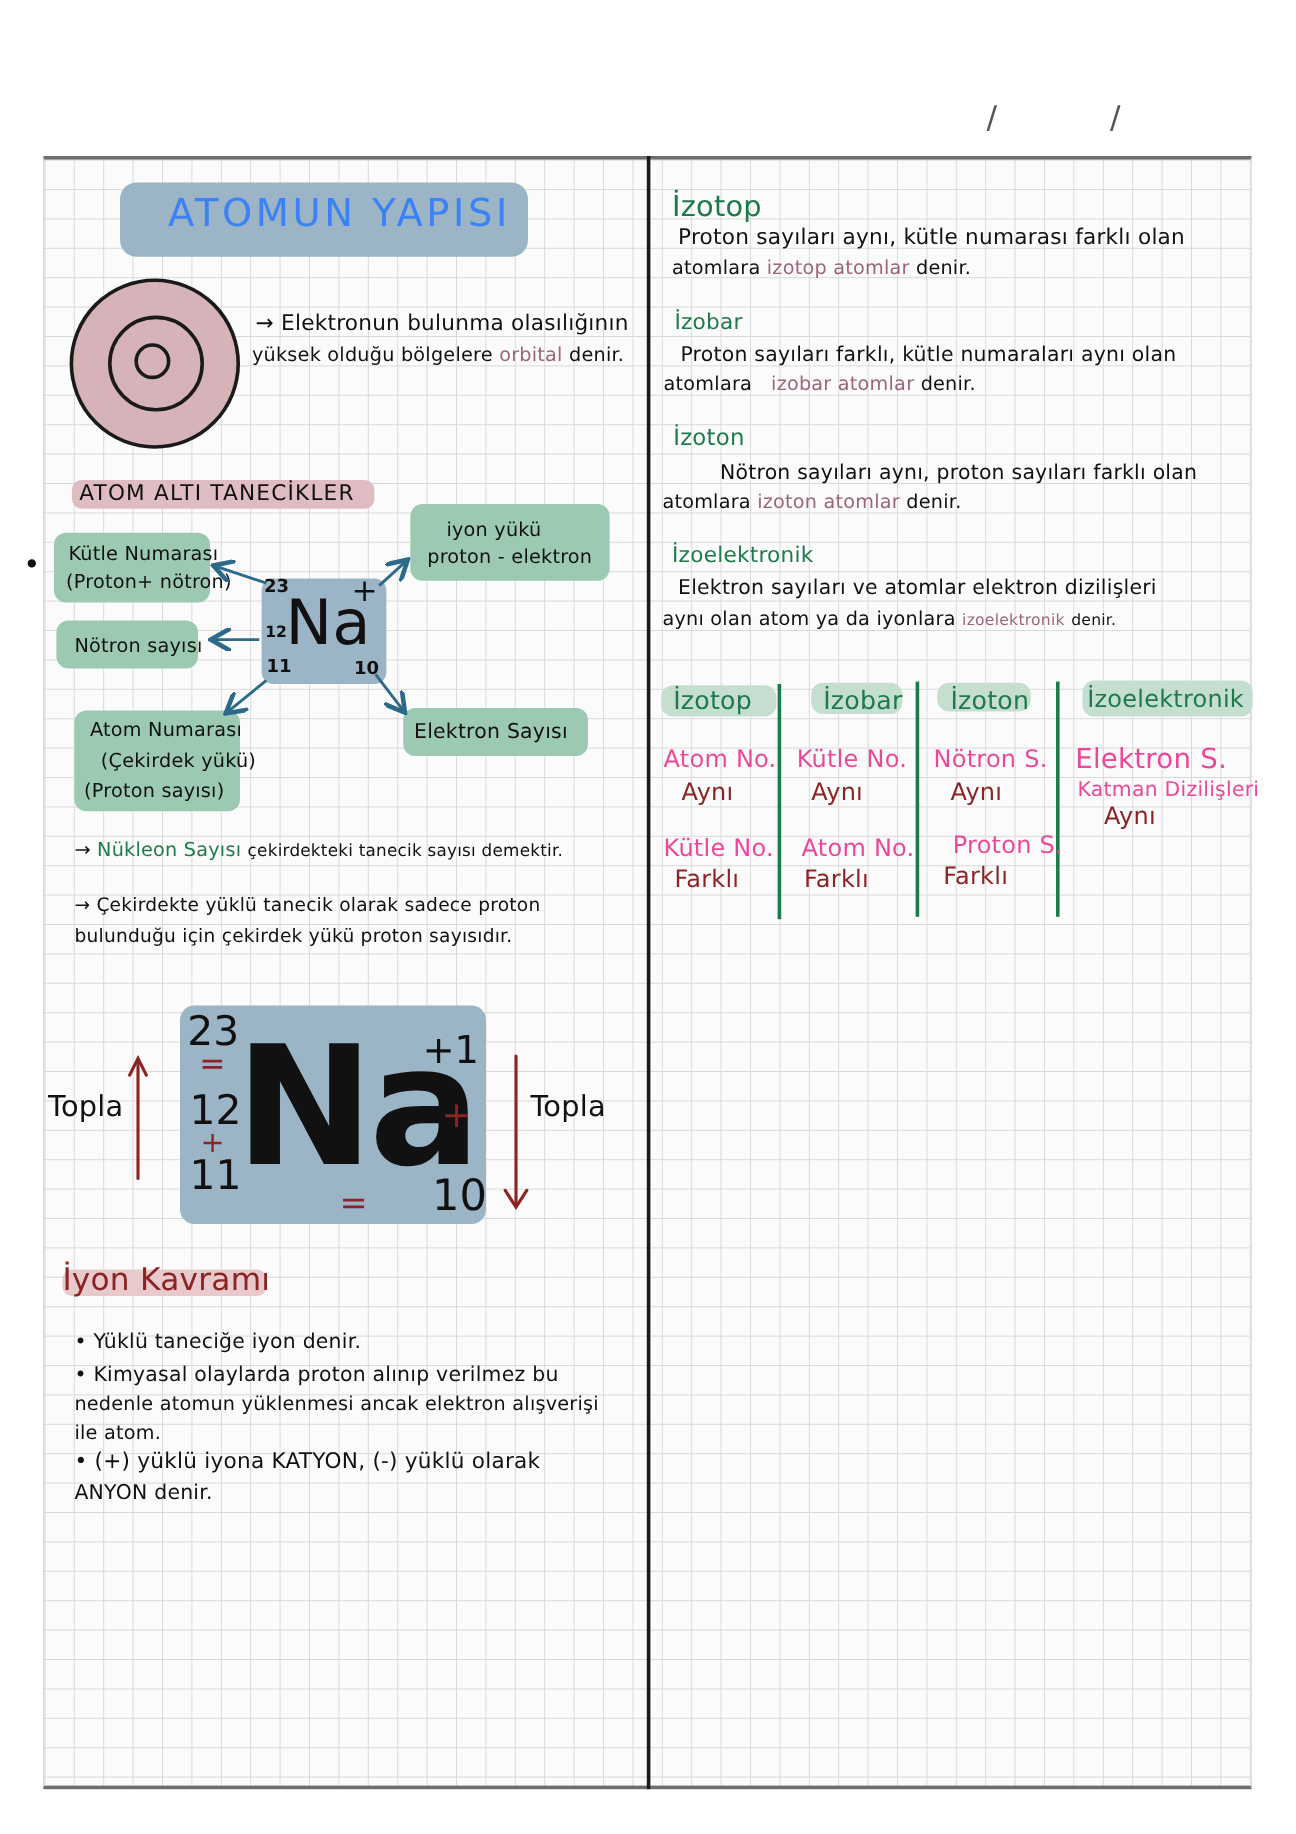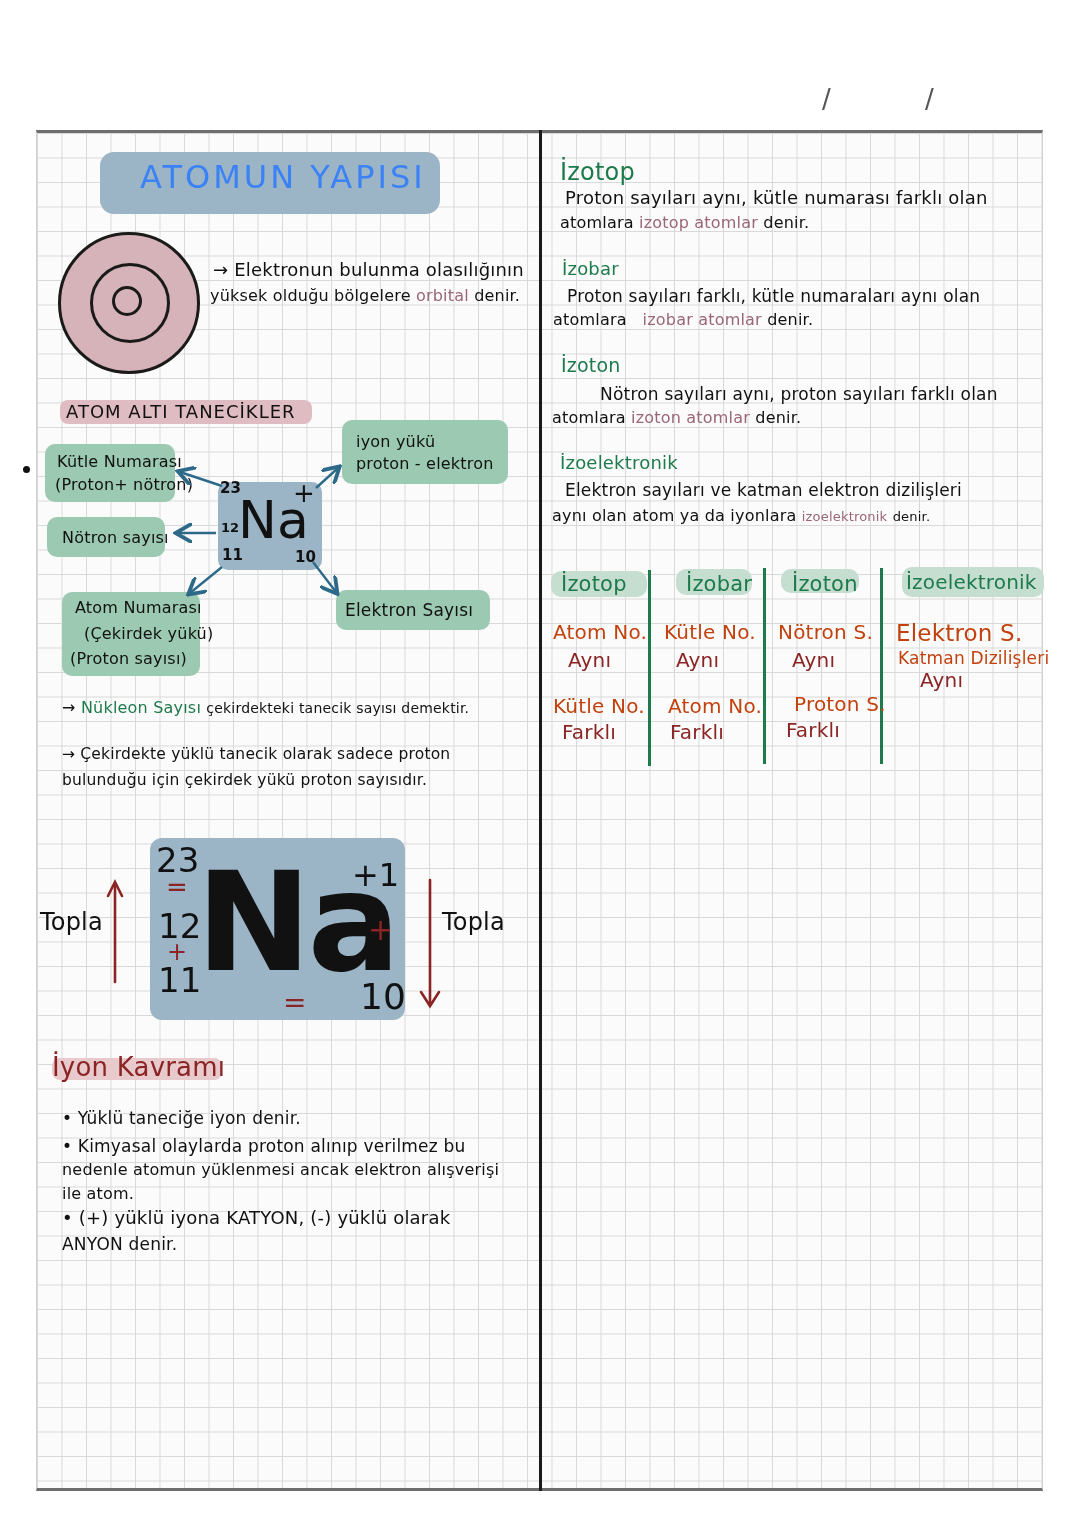--- a/index.html
+++ b/index.html
@@ -32,21 +32,21 @@
   .green-hl { background:#9cc9b1; border-radius:10px; position:absolute; }
   .pink-hl { background:#dfbcc1; border-radius:8px; position:absolute; }
   .blue-hl { background:#9bb5c6; border-radius:10px; position:absolute; }
   .mauve { color:#9a6678; }
   .dgreen { color:#1d7a4b; }
   .dred { color:#8b2424; }
   .arrow-svg { position:absolute; left:0; top:0; pointer-events:none; }
   .box-label { position:absolute; font-size:16px; line-height:20px; color:#111; white-space:nowrap; }
   .num-small { position:absolute; font-size:15px; font-weight:bold; color:#111; }
   .tbl-head { position:absolute; font-size:21px; color:#1d7a4b; white-space:nowrap; }
-  .tbl-cell { position:absolute; font-size:21px; color:#c2410c; white-space:nowrap; }
+  .tbl-cell { position:absolute; font-size:21px; color:#ec4899; white-space:nowrap; }
   .tbl-val { position:absolute; font-size:20px; color:#8b2424; white-space:nowrap; }
   .vline { position:absolute; width:3px; background:#1d7a4b; }
   .sec-head { position:absolute; font-size:21px; color:#1d7a4b; white-space:nowrap; }
 </style>
 </head>
 <body>
 
 <span class="slash" style="left:822px;top:84px;">/</span>
 <span class="slash" style="left:925px;top:84px;">/</span>
 
@@ -82,21 +82,21 @@
 
   <div class="green-hl" style="left:47px;top:517px;width:118px;height:40px;"></div>
   <div class="box-label hand" style="left:62px;top:528px;">Nötron sayısı</div>
 
   <div class="green-hl" style="left:62px;top:592px;width:138px;height:84px;"></div>
   <div class="box-label hand" style="left:75px;top:598px;">Atom Numarası</div>
   <div class="box-label hand" style="left:84px;top:624px;">(Çekirdek yükü)</div>
   <div class="box-label hand" style="left:70px;top:649px;">(Proton sayısı)</div>
 
   <div class="green-hl" style="left:342px;top:420px;width:166px;height:64px;"></div>
-  <div class="box-label hand" style="left:356px;top:432px;">iyon yükü</div>
+  <div class="box-label hand" style="left:372px;top:432px;">iyon yükü</div>
   <div class="box-label hand" style="left:356px;top:454px;">proton - elektron</div>
 
   <div class="green-hl" style="left:336px;top:590px;width:154px;height:40px;"></div>
   <div class="box-label hand" style="left:345px;top:600px;font-size:17px;">Elektron Sayısı</div>
 
   <div class="blue-hl" style="left:218px;top:482px;width:104px;height:88px;"></div>
   <div class="abs" style="left:238px;top:485px;font-size:52px;line-height:70px;font-family:'DejaVu Sans', sans-serif;">Na</div>
   <div class="num-small" style="left:220px;top:479px;">23</div>
   <div class="num-small" style="left:221px;top:520px;font-size:13px;">12</div>
   <div class="num-small" style="left:222px;top:546px;">11</div>
@@ -182,21 +182,21 @@
 
   <div class="sec-head hand" style="left:561px;top:354px;font-size:19px;">İzoton</div>
   <div class="txt hand" style="left:564px;top:382px;font-size:17px;margin-left:36px;">Nötron sayıları aynı, proton sayıları farklı olan</div>
   <div class="txt hand" style="left:552px;top:406px;font-size:16px;">
     <span>atomlara</span>
     <span class="mauve">izoton atomlar</span>
     <span>denir.</span>
   </div>
 
   <div class="sec-head hand" style="left:560px;top:452px;font-size:18px;">İzoelektronik</div>
-  <div class="txt hand" style="left:565px;top:478px;font-size:17px;">Elektron sayıları ve katman elektron dizilişleri</div>
+  <div class="txt hand" style="left:565px;top:478px;font-size:17px;">Elektron sayıları ve atomlar elektron dizilişleri</div>
   <div class="txt hand" style="left:552px;top:504px;font-size:16px;">
     <span>aynı olan atom ya da iyonlara</span>
     <span class="mauve" style="font-size:13px;">izoelektronik</span>
     <span style="font-size:13px;">denir.</span>
   </div>
 
   <div>
 
     <div class="green-hl" style="left:551px;top:571px;width:96px;height:26px;background:#c5ded0;"></div>
     <div class="green-hl" style="left:676px;top:569px;width:76px;height:26px;background:#c5ded0;"></div>

